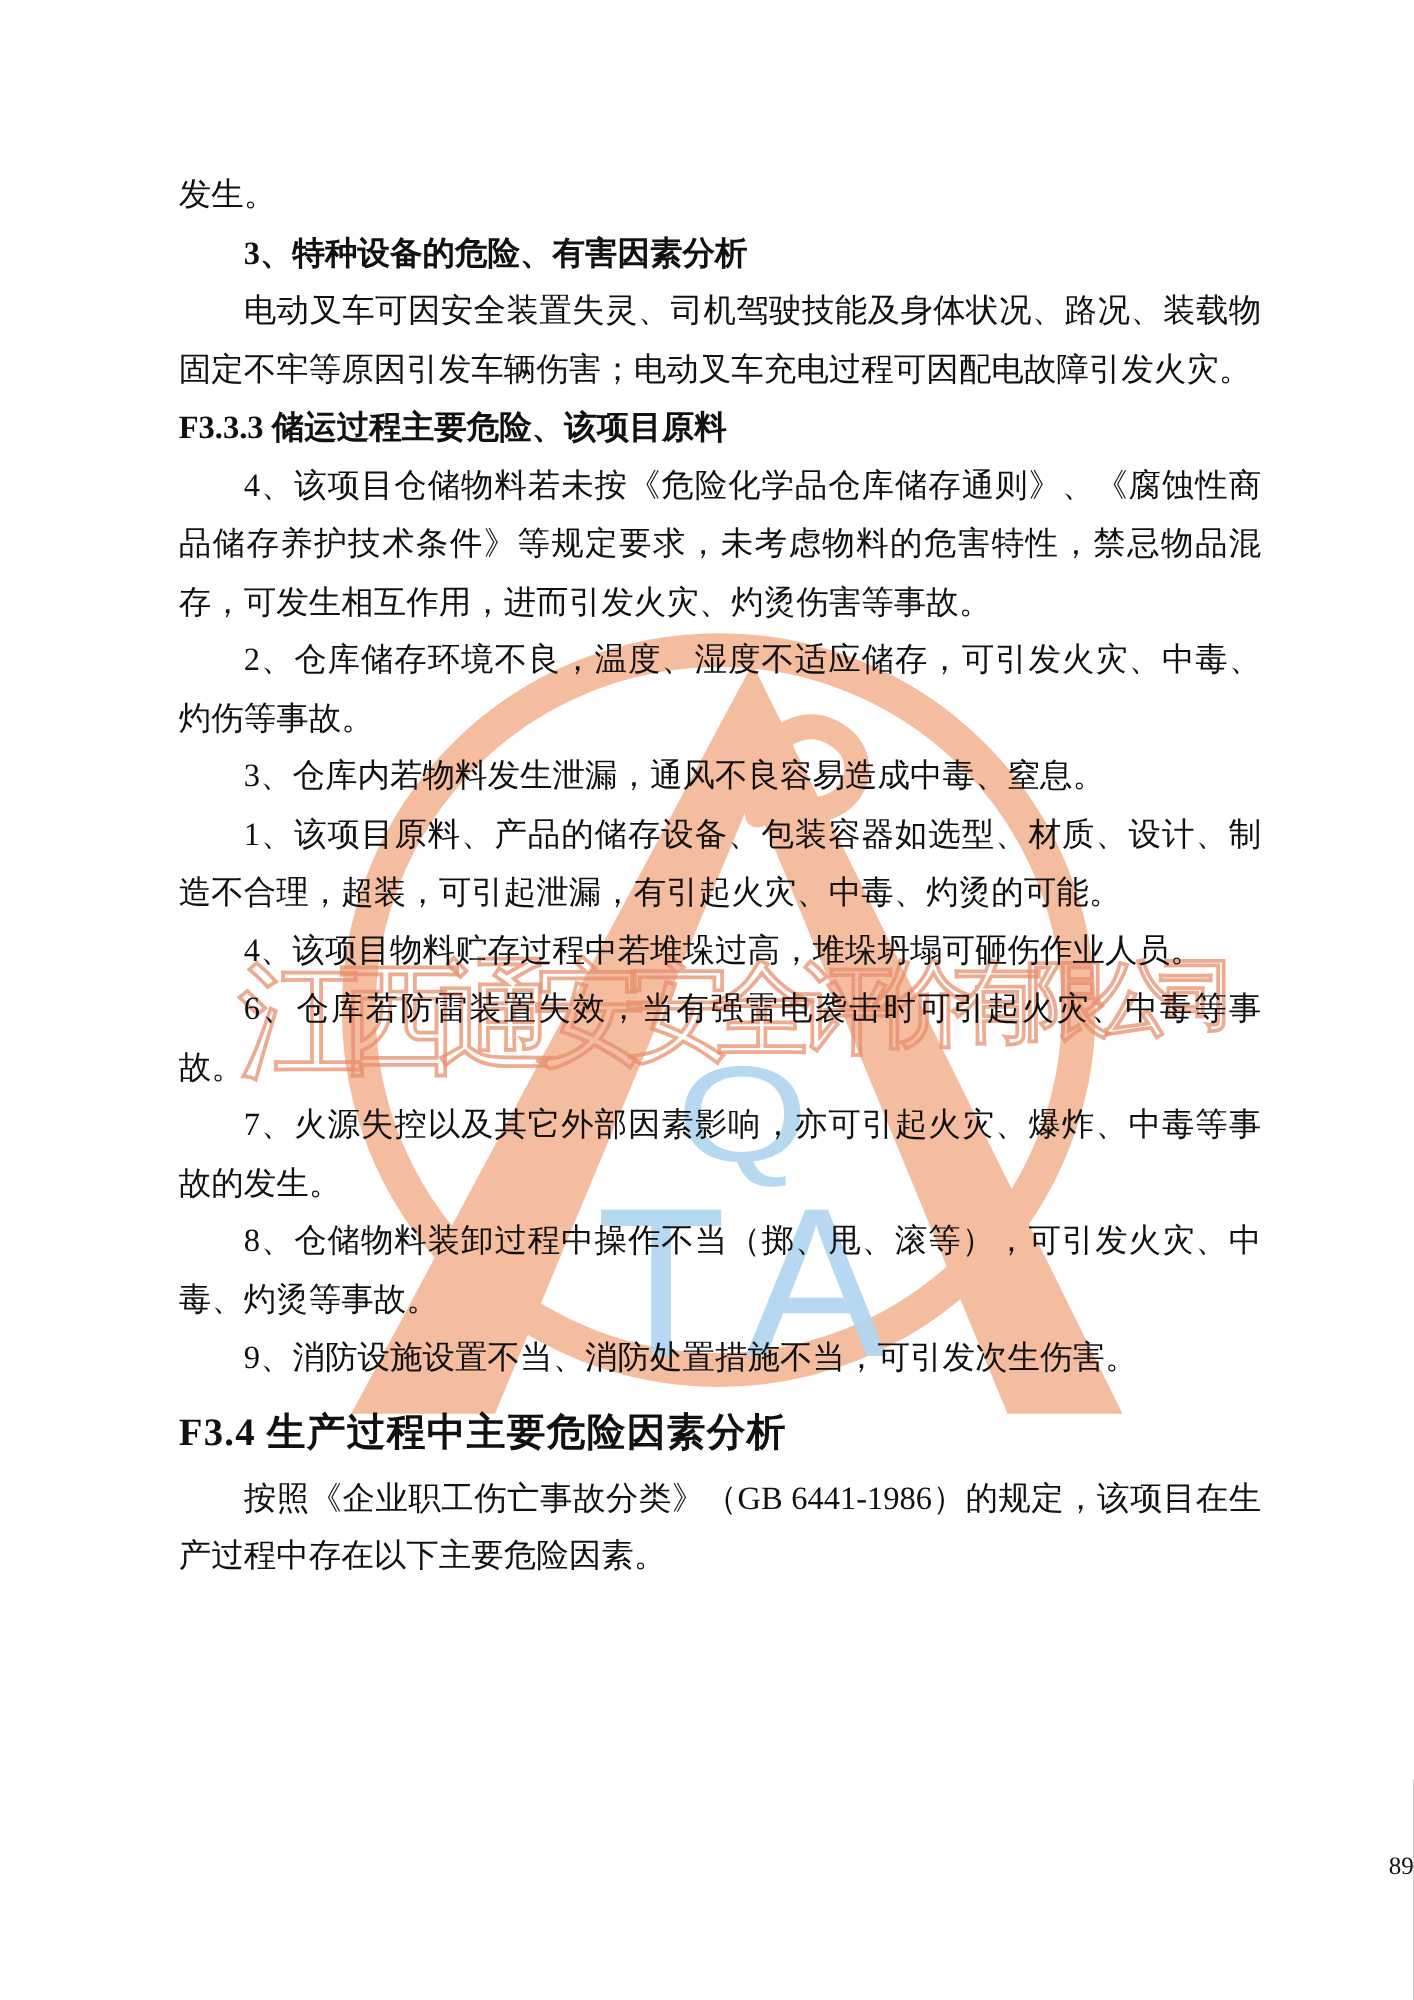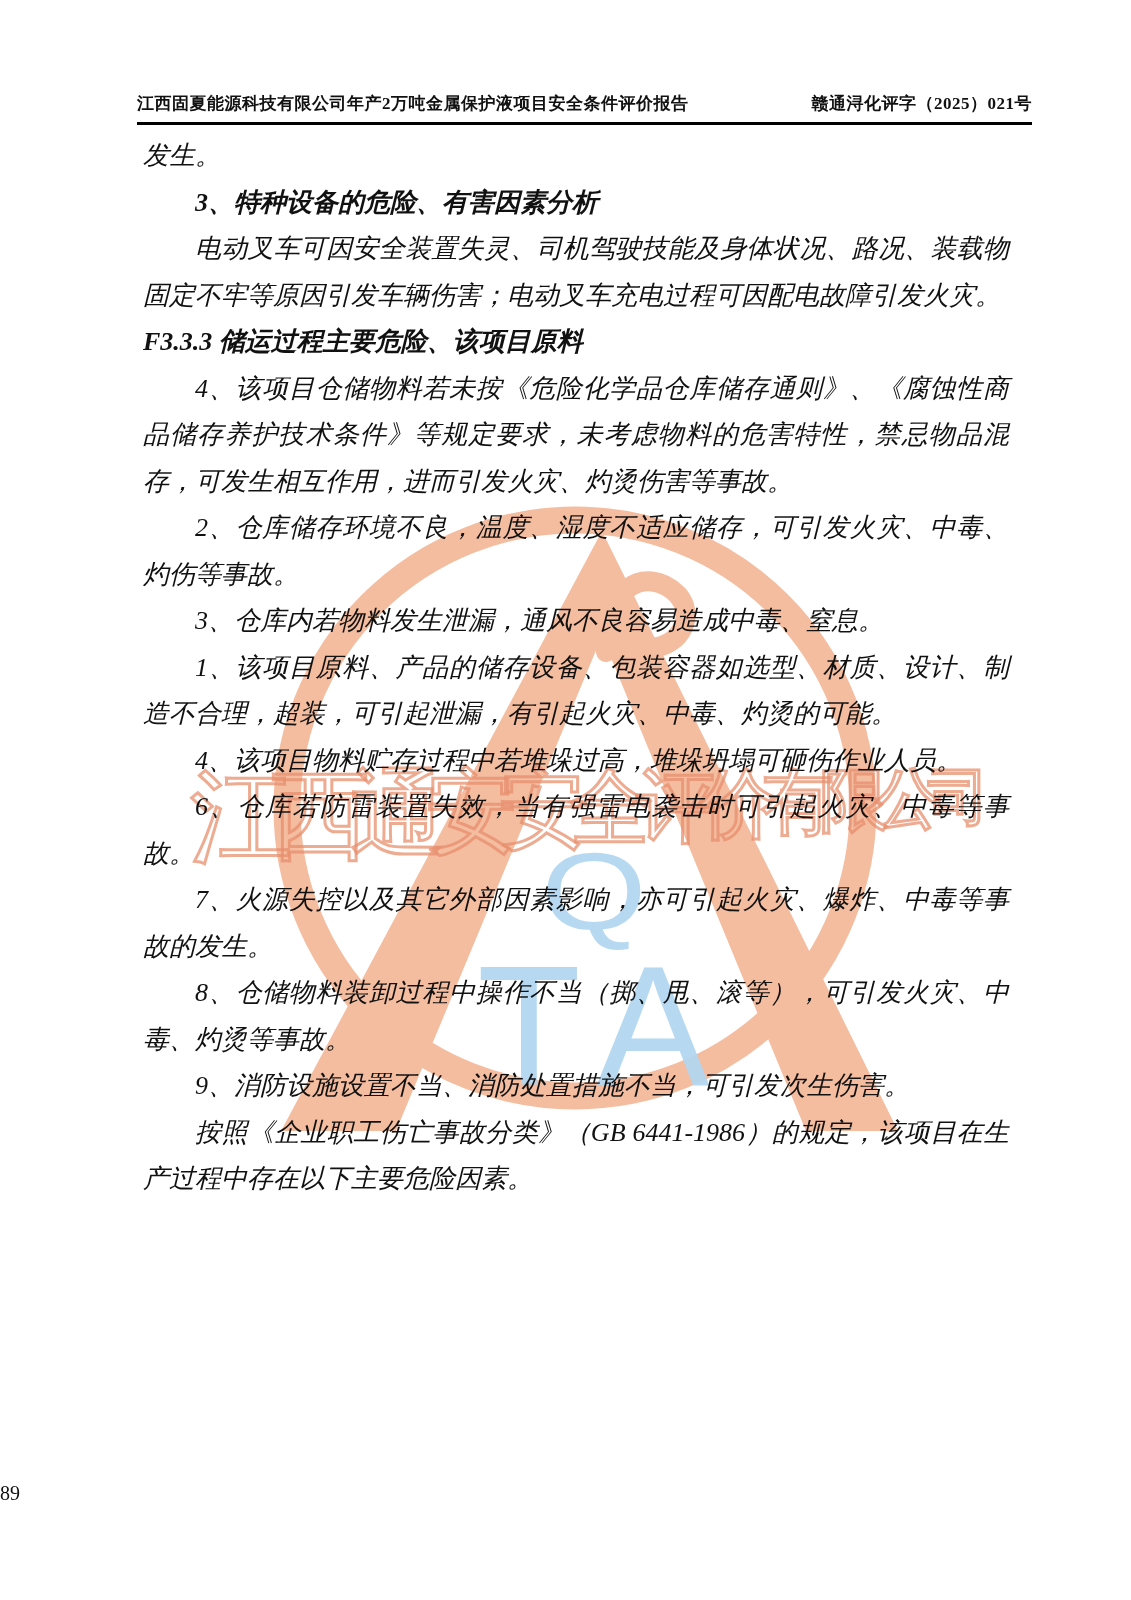--- a/index.html
+++ b/index.html
@@ -27,34 +27,33 @@
   #header{
     position:absolute;left:137px;top:92px;width:895px;
     display:flex;justify-content:space-between;align-items:flex-end;
     font-size:17px;font-weight:bold;letter-spacing:.5px;
     border-bottom:3px solid #000;padding-bottom:7px;
   }
   #bodytext{
     position:absolute;left:143px;top:133px;width:866px;
     font-size:26px;line-height:46.5px;
     text-align:justify;
-    font-style:italic;
   }
   #bodytext p{margin:0;}
   .indent{text-indent:2em;}
   .bold{font-weight:bold;}
   .h-sub{font-weight:bold;}
   .h-major{
     font-weight:bold;font-size:31px;line-height:50px;
     margin-top:11px !important;margin-bottom:5px !important;
     letter-spacing:1px;
   }
   #page-number{
     position:absolute;left:0;top:1482px;width:100%;
-    text-align:left;font-size:20px;
+    text-align:right;font-size:20px;
   }
 </style>
 </head>
 <body>
 
 <div id="page">
 
   <div id="watermark">
     <svg width="1131" height="1600" viewBox="0 0 1131 1600">
 
@@ -70,38 +69,35 @@
       </g>
 
       <text x="477" y="1085" font-size="170" letter-spacing="28" fill="#b0d6f0" fill-opacity="0.92" font-family="Liberation Sans, DejaVu Sans, sans-serif">TA</text>
     </svg>
     
     <div id="wm-company"><span style="font-size: 102px; width: 81.6px;">江</span><span style="font-size: 98.3636px; width: 78.6909px;">西</span><span style="font-size: 94.7273px; width: 75.7818px;">通</span><span style="font-size: 91.0909px; width: 72.8727px;">安</span><span style="font-size: 87.4545px; width: 69.9636px;">安</span><span style="font-size: 83.8182px; width: 67.0545px;">全</span><span style="font-size: 80.1818px; width: 64.1455px;">评</span><span style="font-size: 76.5455px; width: 61.2364px;">价</span><span style="font-size: 72.9091px; width: 58.3273px;">有</span><span style="font-size: 69.2727px; width: 55.4182px;">限</span><span style="font-size: 65.6364px; width: 52.5091px;">公</span><span style="font-size: 62px; width: 49.6px;">司</span></div>
   </div>
 
   <div id="content">
 
-    <div id="header">
-      <span>江西固夏能源科技有限公司年产2万吨金属保护液项目安全条件评价报告</span>
-      <span>赣通浔化评字（2025）021号</span>
-    </div>
 
     <div id="bodytext">
       <p>发生。</p>
       <p class="indent bold">3、特种设备的危险、有害因素分析</p>
       <p class="indent">电动叉车可因安全装置失灵、司机驾驶技能及身体状况、路况、装载物固定不牢等原因引发车辆伤害；电动叉车充电过程可因配电故障引发火灾。</p>
       <p class="h-sub">F3.3.3 储运过程主要危险、该项目原料</p>
       <p class="indent">4、该项目仓储物料若未按《危险化学品仓库储存通则》、《腐蚀性商品储存养护技术条件》等规定要求，未考虑物料的危害特性，禁忌物品混存，可发生相互作用，进而引发火灾、灼烫伤害等事故。</p>
       <p class="indent">2、仓库储存环境不良，温度、湿度不适应储存，可引发火灾、中毒、灼伤等事故。</p>
       <p class="indent">3、仓库内若物料发生泄漏，通风不良容易造成中毒、窒息。</p>
       <p class="indent">1、该项目原料、产品的储存设备、包装容器如选型、材质、设计、制造不合理，超装，可引起泄漏，有引起火灾、中毒、灼烫的可能。</p>
       <p class="indent">4、该项目物料贮存过程中若堆垛过高，堆垛坍塌可砸伤作业人员。</p>
       <p class="indent">6、仓库若防雷装置失效，当有强雷电袭击时可引起火灾、中毒等事故。</p>
       <p class="indent">7、火源失控以及其它外部因素影响，亦可引起火灾、爆炸、中毒等事故的发生。</p>
       <p class="indent">8、仓储物料装卸过程中操作不当（掷、甩、滚等），可引发火灾、中毒、灼烫等事故。</p>
       <p class="indent">9、消防设施设置不当、消防处置措施不当，可引发次生伤害。</p>
+      <p class="h-major">F3.4 生产过程中主要危险因素分析</p>
       <p class="indent">按照《企业职工伤亡事故分类》（GB 6441-1986）的规定，该项目在生产过程中存在以下主要危险因素。</p>
     </div>
 
     <div id="page-number">89</div>
 
   </div>
 </div>
 
 </body></html>

